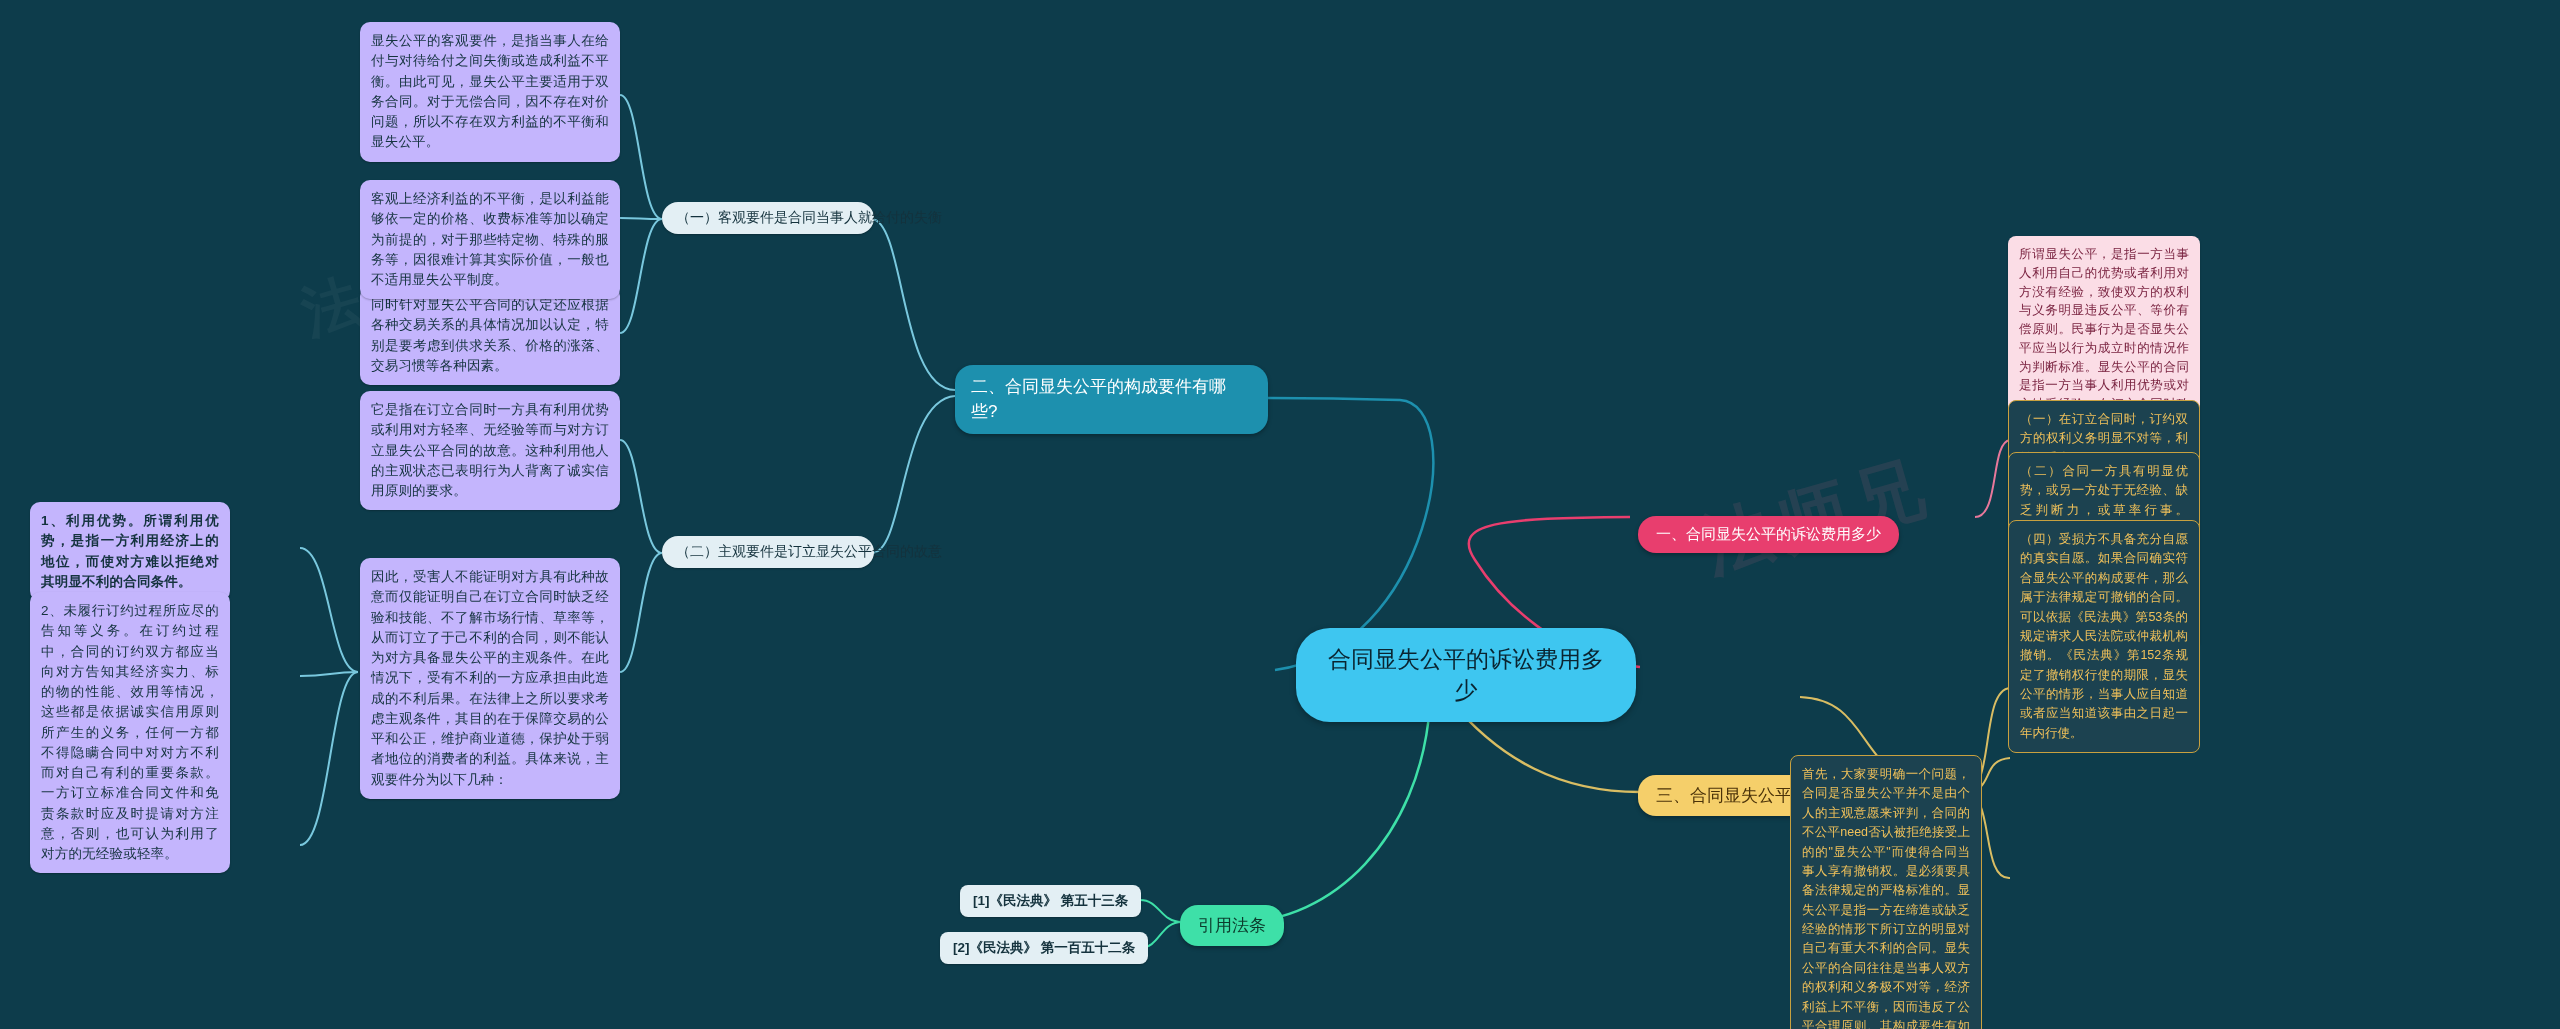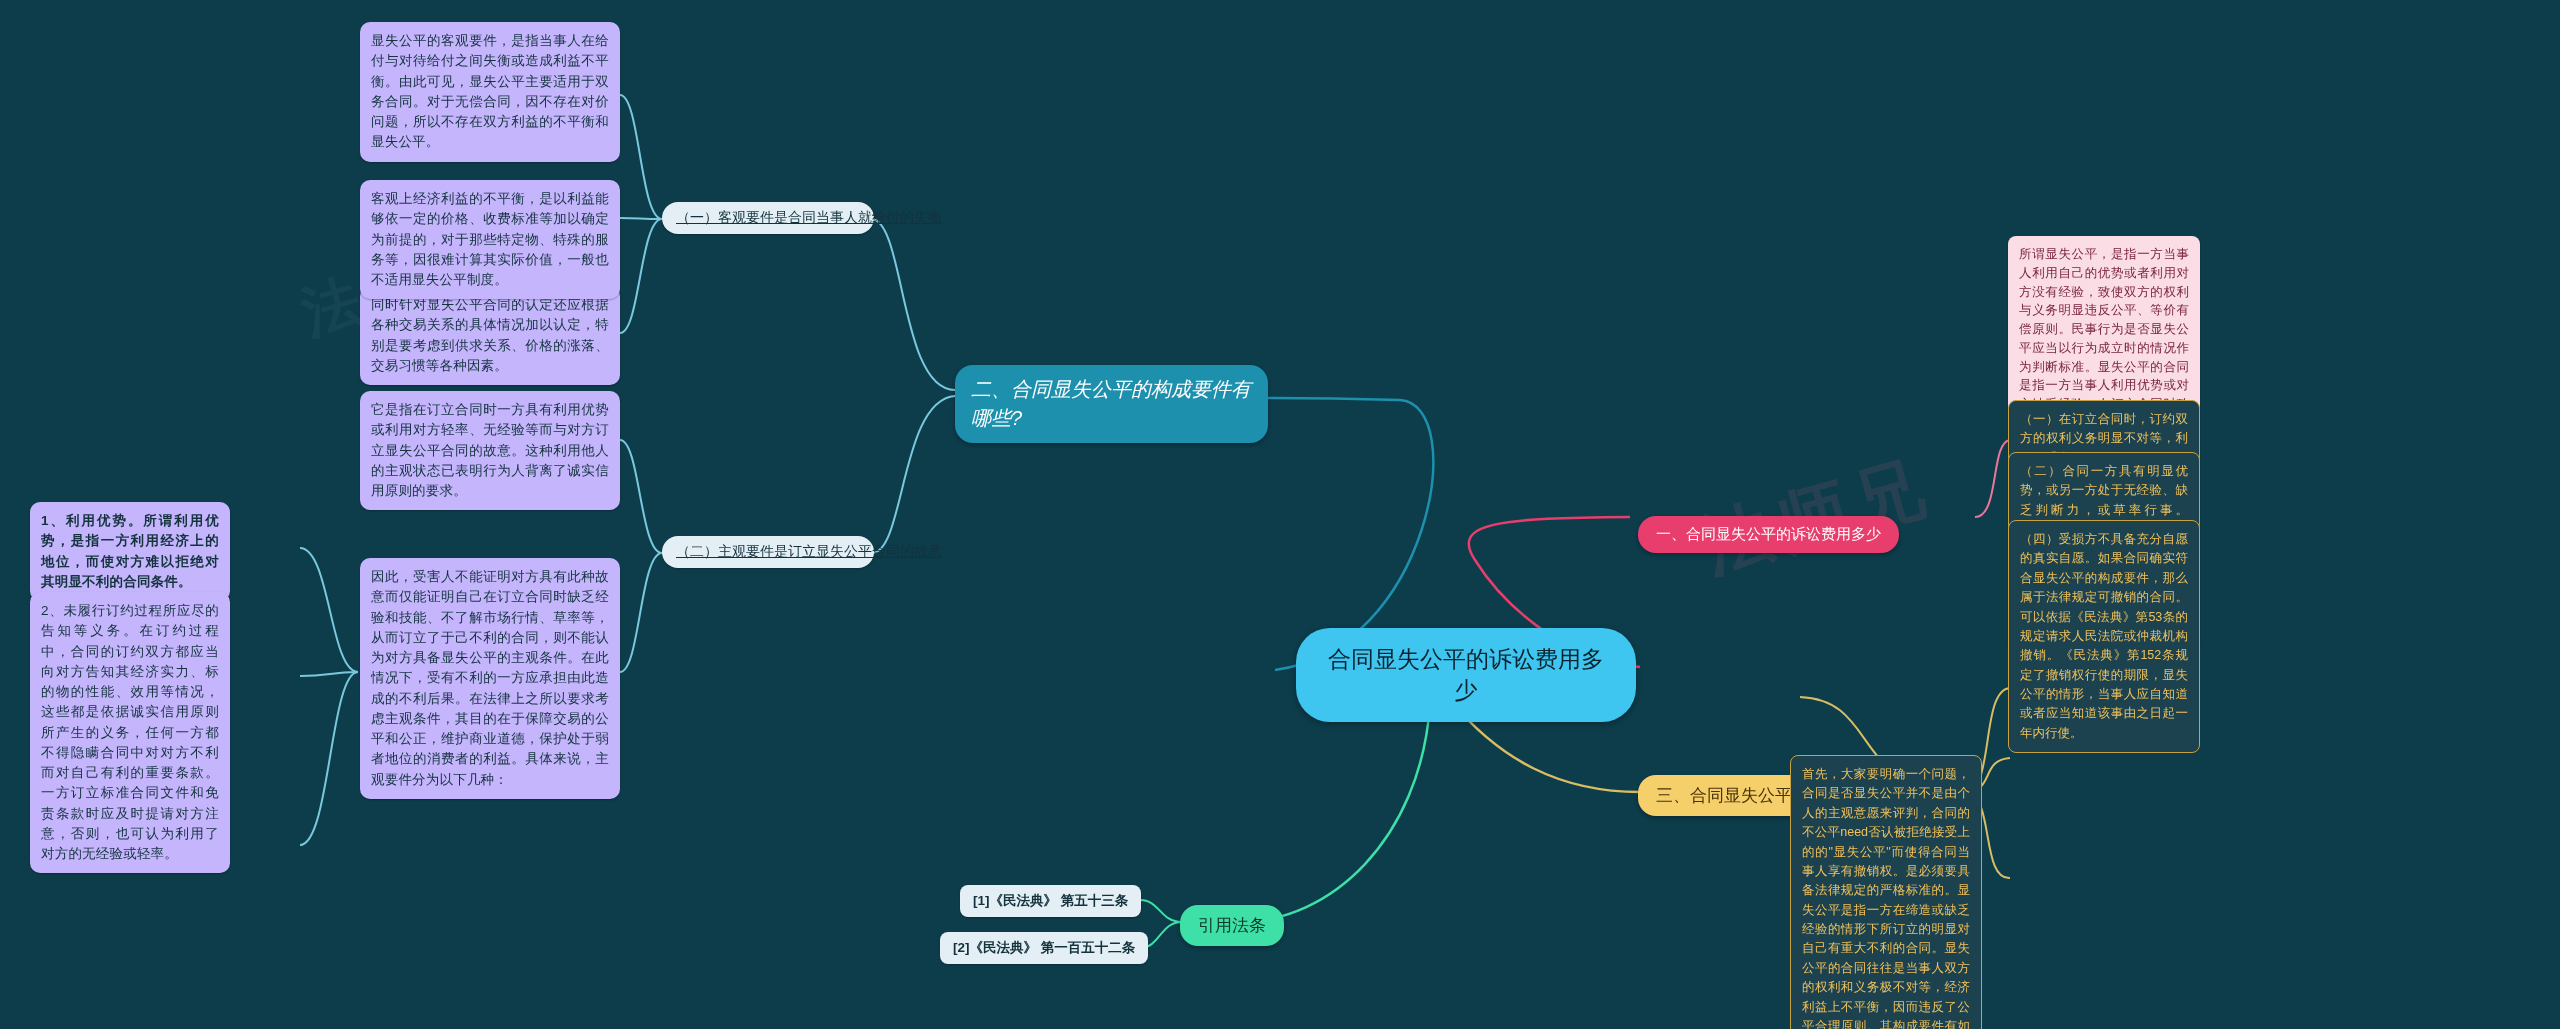--- a/index.html
+++ b/index.html
@@ -18,34 +18,32 @@
     background:#c4b5fd;color:#15333f;border-radius:10px;
     padding:9px 11px;line-height:1.5;font-size:13.5px;
     text-align:justify;letter-spacing:.2px;
     box-shadow:0 1px 2px rgba(0,0,0,.25);
   }
   
   .pill-sub{
     background:#e3eff4;color:#14323d;border-radius:16px;
     padding:7px 14px;font-size:14px;white-space:nowrap;
     box-shadow:0 1px 2px rgba(0,0,0,.25);
-    text-decoration:underline;
   }
   
   .root{
     background:#3ec6f0;color:#0a2430;border-radius:34px;
     padding:16px 26px;font-size:23px;line-height:1.35;text-align:center;
     box-shadow:0 2px 6px rgba(0,0,0,.3);
   }
   
   .br-teal{
     background:#1d90ae;color:#ffffff;border-radius:18px;
-    padding:10px 16px;font-size:20px;line-height:1.45;
+    padding:10px 16px;font-size:17px;line-height:1.45;
     box-shadow:0 2px 4px rgba(0,0,0,.3);
-    font-style:italic;
   }
   
   .br-pink{
     background:#e8days;
   }
   .br-pink{
     background:#e83e6e;color:#ffffff;border-radius:18px;
     padding:9px 18px;font-size:15px;white-space:nowrap;text-align:center;
     box-shadow:0 2px 4px rgba(0,0,0,.3);
     margin-top:16px;

